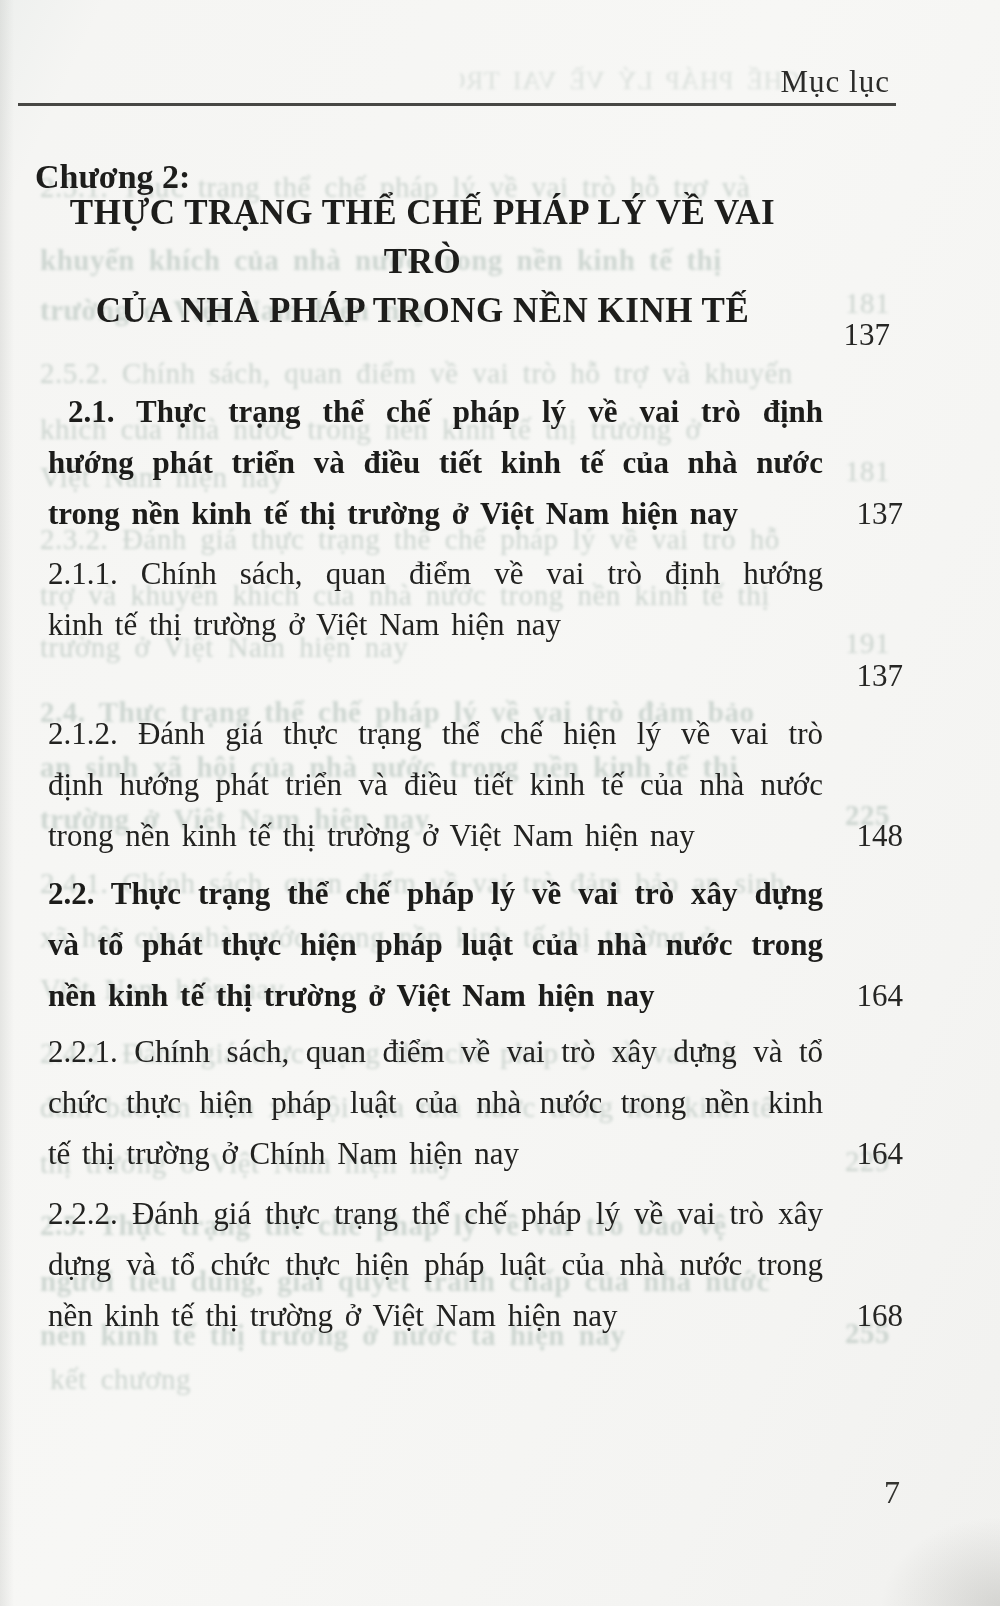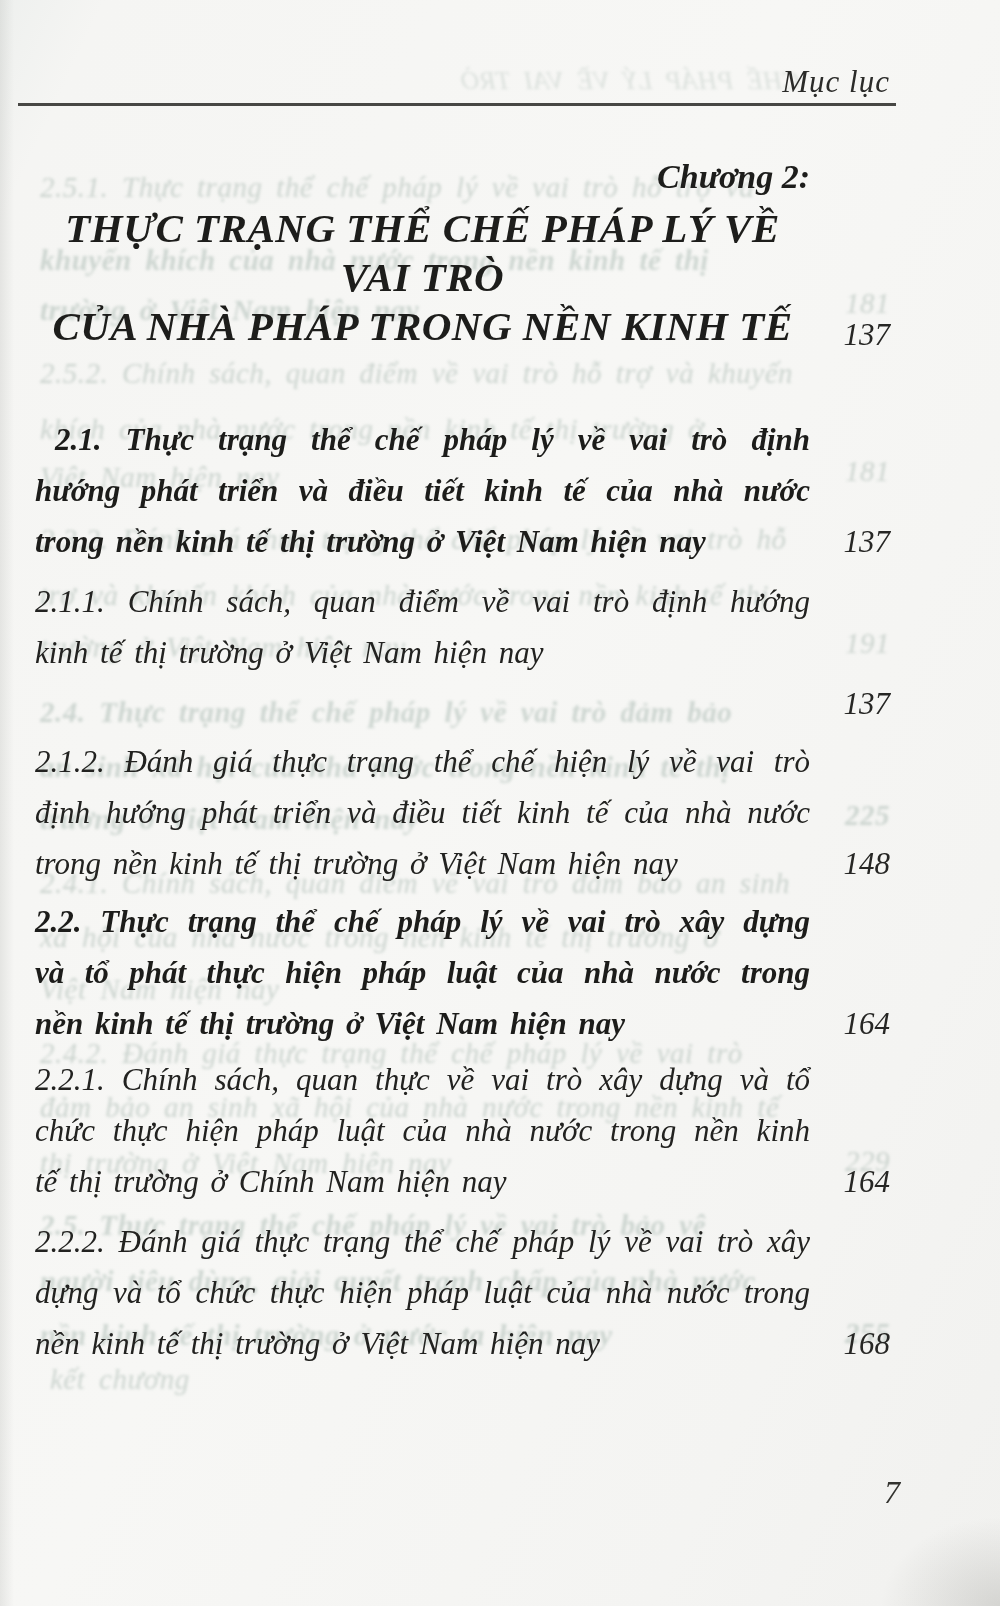--- a/index.html
+++ b/index.html
@@ -4,21 +4,20 @@
 <style>
   html,body{margin:0;padding:0;}
   body{
     width:1000px;height:1606px;position:relative;overflow:hidden;
     font-family:"Liberation Serif","DejaVu Serif",serif;
     background:#ffffff;
   }
   .page{
     position:absolute;left:0;top:0;width:1000px;height:1606px;
     background:linear-gradient(115deg,#eef0ee 0%,#f5f5f3 6%,#f7f7f5 45%,#f4f4f2 80%,#f1f1ef 100%);
-    font-style:italic;
   }
   
   .page::before{
     content:"";position:absolute;right:0;bottom:0;width:120px;height:90px;
     background:radial-gradient(ellipse at 100% 100%,rgba(160,160,155,.35),rgba(160,160,155,0) 70%);
   }
   .page::after{
     content:"";position:absolute;left:0;top:0;width:14px;height:100%;
     background:linear-gradient(90deg,rgba(150,152,148,.18),rgba(150,152,148,0));
   }
@@ -42,34 +41,34 @@
   }
   .header-rule{
     position:absolute;top:103px;left:18px;width:878px;height:3px;z-index:2;
     background:#474744;
     box-shadow:0 6px 0 -1.5px rgba(100,100,96,.28);
   }
 
   
   .chapter-label{
     position:absolute;top:158px;left:35px;width:775px;z-index:2;
-    text-align:right;font-weight:bold;font-size:34px;color:#1d1d1b;
+    text-align:left;font-weight:bold;font-size:34px;color:#1d1d1b;
   }
   .chapter-title{
-    position:absolute;top:204px;left:35px;width:775px;z-index:2;
-    text-align:center;font-weight:bold;font-size:41px;line-height:49px;color:#1d1d1b;
+    position:absolute;top:188px;left:35px;width:775px;z-index:2;
+    text-align:center;font-weight:bold;font-size:35px;line-height:49px;color:#1d1d1b;
     letter-spacing:.5px;
   }
   .chapter-page{
     position:absolute;top:317px;left:35px;width:855px;z-index:2;
     text-align:right;font-size:31px;color:#262624;
   }
 
   
-  .entry{position:absolute;left:35px;width:855px;z-index:2;color:#222220;margin-top:28px;}
+  .entry{position:absolute;left:48px;width:855px;z-index:2;color:#222220;}
   .entry .line{
     width:775px;font-size:31px;line-height:51px;height:51px;
     text-align:justify;text-align-last:justify;
     color:#222220;
   }
   .entry .line.last{text-align-last:left;word-spacing:4px;}
   .entry.bold .line{font-weight:bold;color:#1c1c1a;}
   .entry .line.indent{text-indent:20px;}
   .entry .pnum{
     position:absolute;right:0;top:102px;width:110px;height:51px;
@@ -152,21 +151,21 @@
   </div>
 
   <div class="entry bold" style="top:868px">
     <div class="line">2.2. Thực trạng thể chế pháp lý về vai trò xây dựng</div>
     <div class="line">và tổ phát thực hiện pháp luật của nhà nước trong</div>
     <div class="line last">nền kinh tế thị trường ở Việt Nam hiện nay</div>
     <div class="pnum">164</div>
   </div>
 
   <div class="entry" style="top:1026px">
-    <div class="line">2.2.1. Chính sách, quan thực về vai trò xây dựng và tổ</div>
+    <div class="line">2.2.1. Chính sách, quan điểm về vai trò xây dựng và tổ</div>
     <div class="line">chức thực hiện pháp luật của nhà nước trong nền kinh</div>
     <div class="line last">tế thị trường ở Chính Nam hiện nay</div>
     <div class="pnum">164</div>
   </div>
 
   <div class="entry" style="top:1188px">
     <div class="line">2.2.2. Đánh giá thực trạng thể chế pháp lý về vai trò xây</div>
     <div class="line">dựng và tổ chức thực hiện pháp luật của nhà nước trong</div>
     <div class="line last">nền kinh tế thị trường ở Việt Nam hiện nay</div>
     <div class="pnum">168</div>

